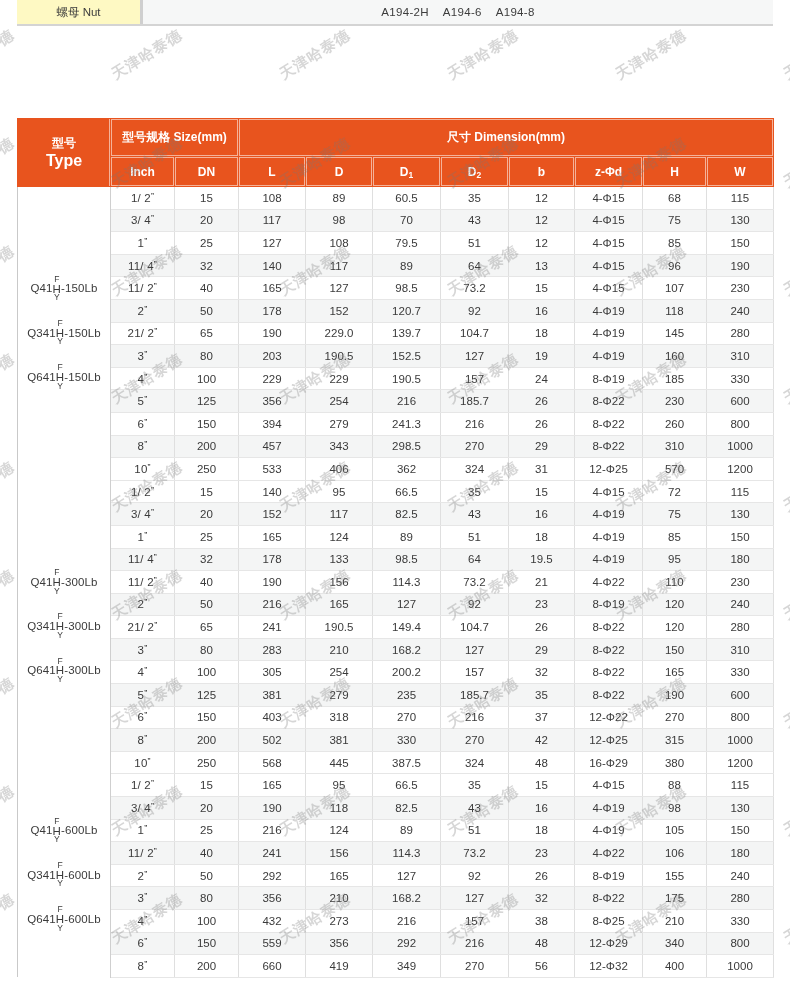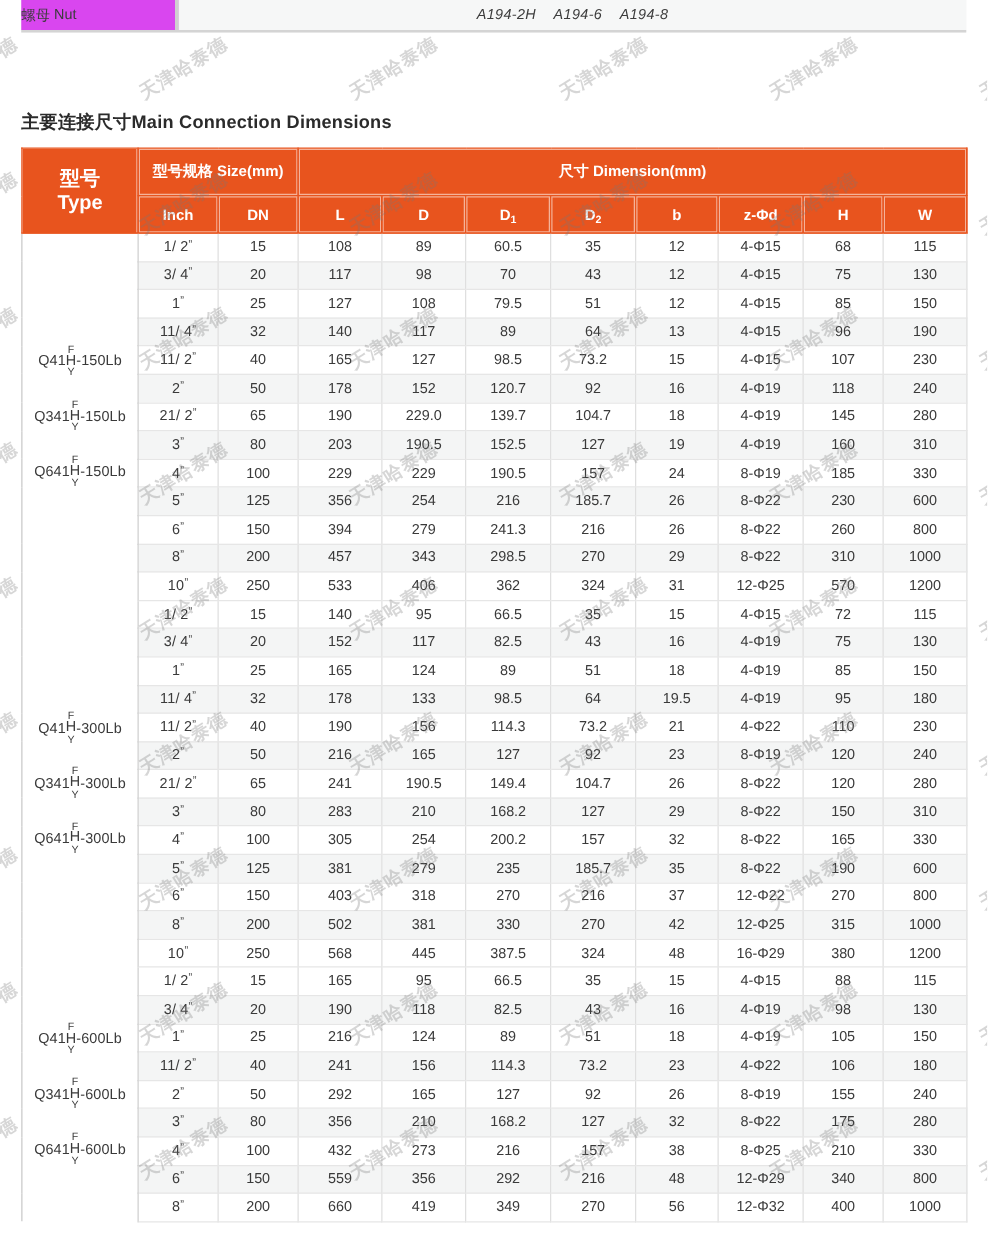--- a/index.html
+++ b/index.html
@@ -42,31 +42,30 @@
     left: 17px; top: 0px;
     width: 756px; height: 26px;
     display: flex;
     border-bottom: 2px solid #d4d4d4;
     background: #f5f6f6;
     z-index: 2;
   }
   #nut-strip .nut-label {
     width: 126px;
     border-right: 3px solid #cfcfcf;
-    display: flex; align-items: center; 
+    display: flex; align-items: center; justify-content: center;
     font-size: 11.5px; color: #3c3c3c;
-    background: #d946ef;
+    background: #fef9c3;
   }
   #nut-strip .nut-value {
     flex: 1;
     display: flex; align-items: center; justify-content: center;
     font-size: 11.5px; color: #3c3c3c;
     background: #f6f7f7;
     letter-spacing: .3px;
-    font-style: italic;
   }
   .nut-value .grp { margin: 0 7px; }
 
   
   #section-title {
     position: absolute;
     left: 17px; top: 88px;
     font-size: 14.5px;
     font-weight: 700;
     color: #2b2b2b;
@@ -97,21 +96,21 @@
     background: #e8541e;
     color: #ffffff;
     font-weight: 700;
     border: 1px solid #e8541e;
     box-shadow: inset 0 0 0 1px rgba(255,255,255,0.55);
   }
   #dim-table thead th.h-type {
     box-shadow: inset -1px 0 0 rgba(255,255,255,0.55);
   }
   .hdr-cn { font-family: "DejaVu Sans", sans-serif; }
-  .h-type .l1 { display:block; font-size: 16px; text-align: center; }
+  .h-type .l1 { display:block; font-size: 12px; text-align: center; }
   .h-type .l2 { display:block; font-size: 16px; }
   #dim-table thead th.row1 { height: 38px; font-size: 12px; }
   #dim-table thead th.row2 { height: 30px; font-size: 12px; }
   th sub { font-size: 8.5px; vertical-align: baseline; position: relative; top: 2px; }
 
   #dim-table tbody td {
     height: 22.6px;
     border-left: 1px solid #dfdfdf;
     border-right: 1px solid #dfdfdf;
     border-top: 1px solid #e6e6e6;
@@ -164,23 +163,20 @@
     <div class="nut-label">
       <span>螺母</span>&nbsp;<span>Nut</span>
     </div>
     <div class="nut-value">
       <span class="grp">A194-2H</span>
       <span class="grp">A194-6</span>
       <span class="grp">A194-8</span>
     </div>
   </div>
 
-  <div id="section-title">
-    <span class="cn">主要连接尺寸</span><span>Main Connection Dimensions</span>
-  </div>
 
   <table id="dim-table">
     <colgroup>
       <col style="width:93px">
       <col style="width:64px">
         <col style="width:64px">
       <col style="width:67px">
         <col style="width:67px">
         <col style="width:68px">
       <col style="width:68px">

